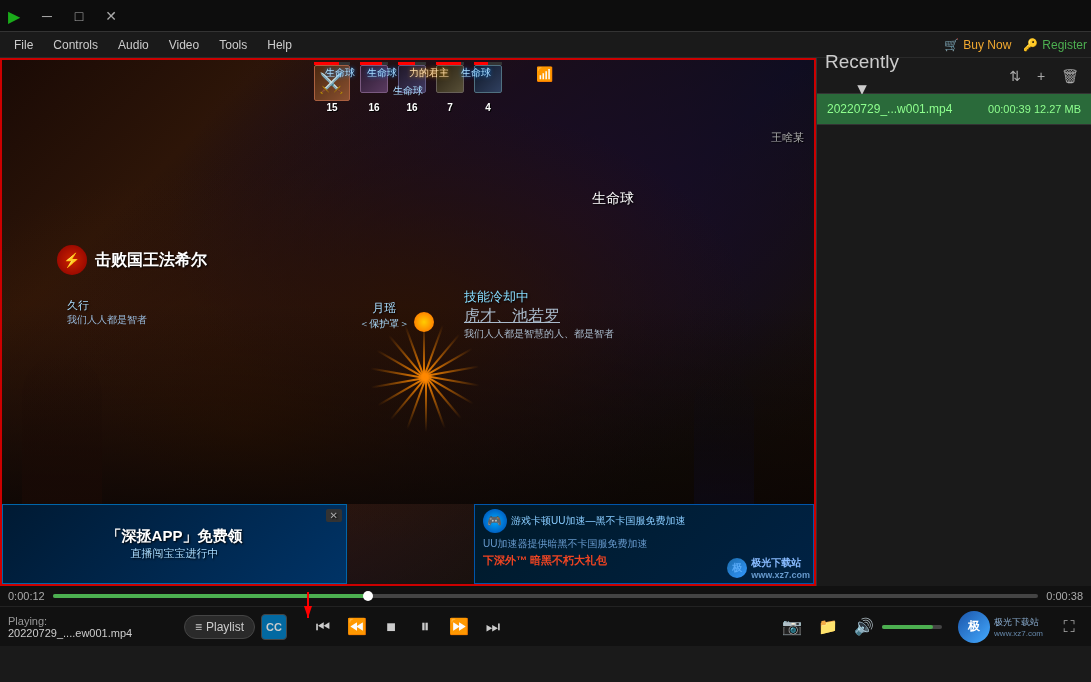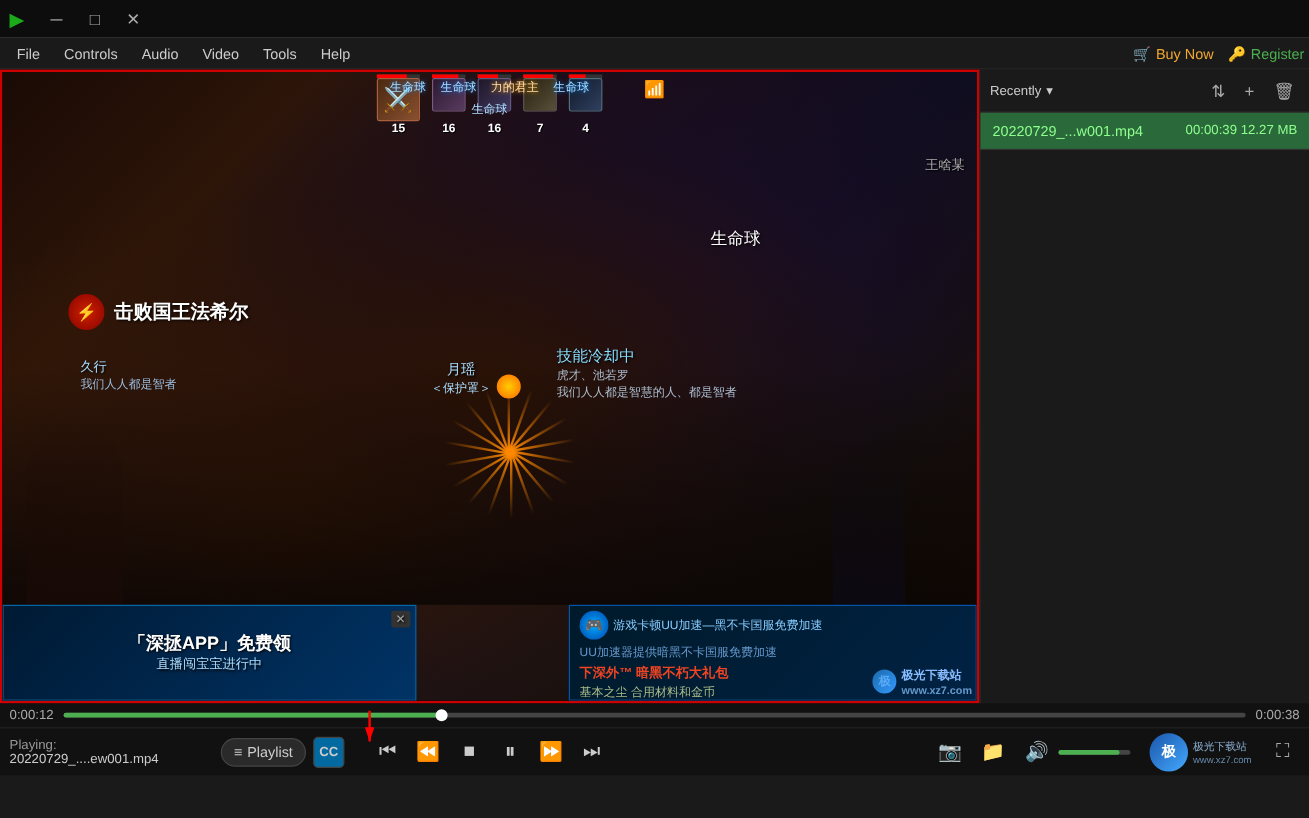--- a/index.html
+++ b/index.html
@@ -190,21 +190,22 @@
       padding: 0 8px;
       gap: 6px;
       border-bottom: 1px solid #333;
     }
     .playlist-dropdown {
       display: flex;
       align-items: center;
       gap: 4px;
       cursor: pointer;
       color: #ccc;
-      font-size: 11px;
+      font-size: 19px;
+      flex-direction: column;
     }
     .panel-header-right {
       margin-left: auto;
       display: flex;
       gap: 8px;
       align-items: center;
     }
     .panel-icon-btn {
       color: #aaa;
       cursor: pointer;
@@ -531,42 +532,41 @@
         <div style="font-size:10px;color:#99bbdd;">我们人人都是智者</div>
       </div>
 
       <div style="position:absolute;top:240px;left:44%;text-align:center;">
         <div style="font-size:12px;color:#aaddff;text-shadow:1px 1px 2px #000;">月瑶</div>
         <div style="font-size:10px;color:#aaddff;">＜保护罩＞</div>
       </div>
 
       <div style="position:absolute;top:228px;right:200px;">
         <div style="font-size:13px;color:#88ddff;text-shadow:1px 1px 2px #000;">技能冷却中</div>
-        <div style="font-size:10px;color:#aabbcc;">虎才、池若罗</div>
+        <div style="font-size:16px;color:#aabbcc;text-decoration:underline;">虎才、池若罗</div>
         <div style="font-size:10px;color:#aabbcc;">我们人人都是智慧的人、都是智者</div>
       </div>
 
       <div style="position:absolute;top:70px;right:10px;font-size:11px;color:#aaa;text-shadow:1px 1px 1px #000;">王啥某</div>
 
       <div class="ad-banner-left">
         <div style="text-align:center;">
           <div style="font-size:15px;font-weight:bold;color:#fff;text-shadow:1px 1px 2px #000;">「深拯APP」免费领</div>
           <div style="font-size:11px;color:#aaddff;">直播闯宝宝进行中</div>
           <div style="position:absolute;top:4px;right:4px;font-size:10px;color:#aaa;cursor:pointer;background:#333;border-radius:2px;padding:1px 4px;">✕</div>
         </div>
       </div>
 
       <div class="ad-banner-right">
         <div style="display:flex;align-items:center;gap:4px;margin-bottom:2px;">
           <div style="width:24px;height:24px;background:radial-gradient(#00aaff,#0044aa);border-radius:50%;display:flex;align-items:center;justify-content:center;font-size:12px;">🎮</div>
           <span style="font-size:10px;color:#88ccff;">游戏卡顿UU加速—黑不卡国服免费加速</span>
         </div>
         <div style="font-size:10px;color:#6699cc;">UU加速器提供暗黑不卡国服免费加速</div>
         <div style="font-size:11px;color:#ee4422;font-weight:bold;">下深外™ 暗黑不朽大礼包</div>
-        <div style="font-size:10px;color:#aabb88;">基本之尘 合用材料和金币</div>
 
       </div>
 
       <div class="watermark">
         <div style="display:flex;align-items:center;gap:4px;">
           <div style="width:20px;height:20px;background:linear-gradient(135deg,#1a6aaa,#3399ff);border-radius:50%;display:flex;align-items:center;justify-content:center;font-size:10px;font-weight:bold;">极</div>
           <div>
             <div style="font-size:10px;color:#88bbff;">极光下载站</div>
             <div style="font-size:9px;color:#6699cc;">www.xz7.com</div>
           </div>

